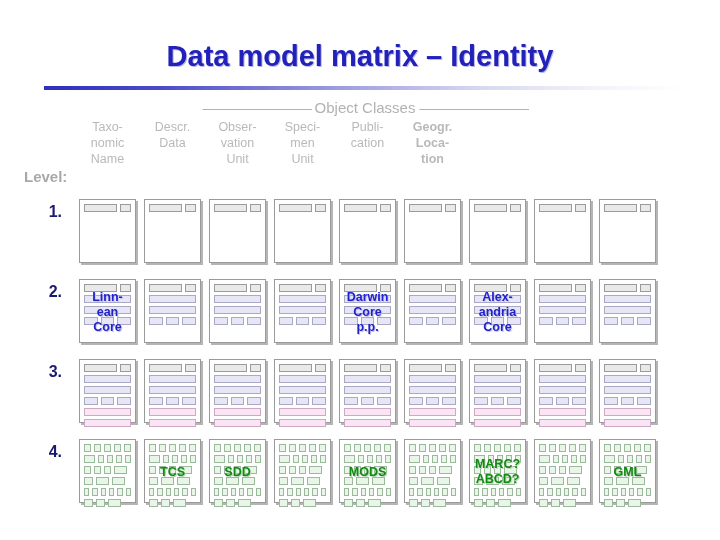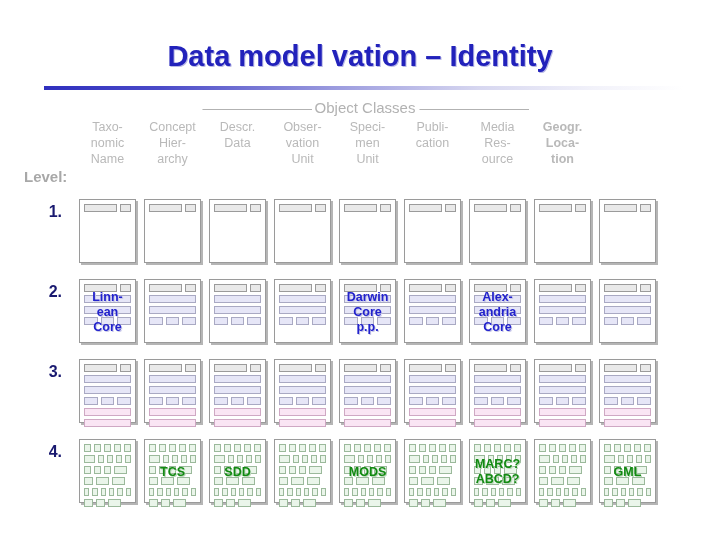--- a/index.html
+++ b/index.html
@@ -132,41 +132,36 @@
   }
   .label-blue{color:#2222cc;text-shadow:1px 1px 0 #c8c8e8;}
   .label-green{color:#128a12;text-shadow:1px 1px 0 #bcd9bc;}
   .cell-label span{display:block;}
 </style>
 </head>
 <body>
 
 <div id="slide">
 
-  <div id="title">Data model vation – Identity</div>
+  <div id="title">Data model matrix – Identity</div>
   <div id="title-rule"></div>
 
   <div id="obj-classes">
     <span class="oc-dashes">————————</span>
     <span>Object Classes</span>
     <span class="oc-dashes">————————</span>
   </div>
 
   <div id="level-label">Level:</div>
 
   <div id="col-headers">
       <div class="col-head">
         <div>Taxo-</div>
         <div>nomic</div>
         <div>Name</div>
-      </div>
-      <div class="col-head">
-        <div>Concept</div>
-        <div>Hier-</div>
-        <div>archy</div>
       </div>
       <div class="col-head">
         <div>Descr.</div>
         <div>Data</div>
         <div>&nbsp;</div>
       </div>
       <div class="col-head">
         <div>Obser-</div>
         <div>vation</div>
         <div>Unit</div>
@@ -175,25 +170,20 @@
         <div>Speci-</div>
         <div>men</div>
         <div>Unit</div>
       </div>
       <div class="col-head">
         <div>Publi-</div>
         <div>cation</div>
         <div>&nbsp;</div>
       </div>
       <div class="col-head">
-        <div>Media</div>
-        <div>Res-</div>
-        <div>ource</div>
-      </div>
-      <div class="col-head">
         <div>Geogr.</div>
         <div>Loca-</div>
         <div>tion</div>
       </div>
     </div>
 
   <div id="grid">
       <div class="grid-row">
         <div class="row-num">1.</div>
         <div class="row-cells">

